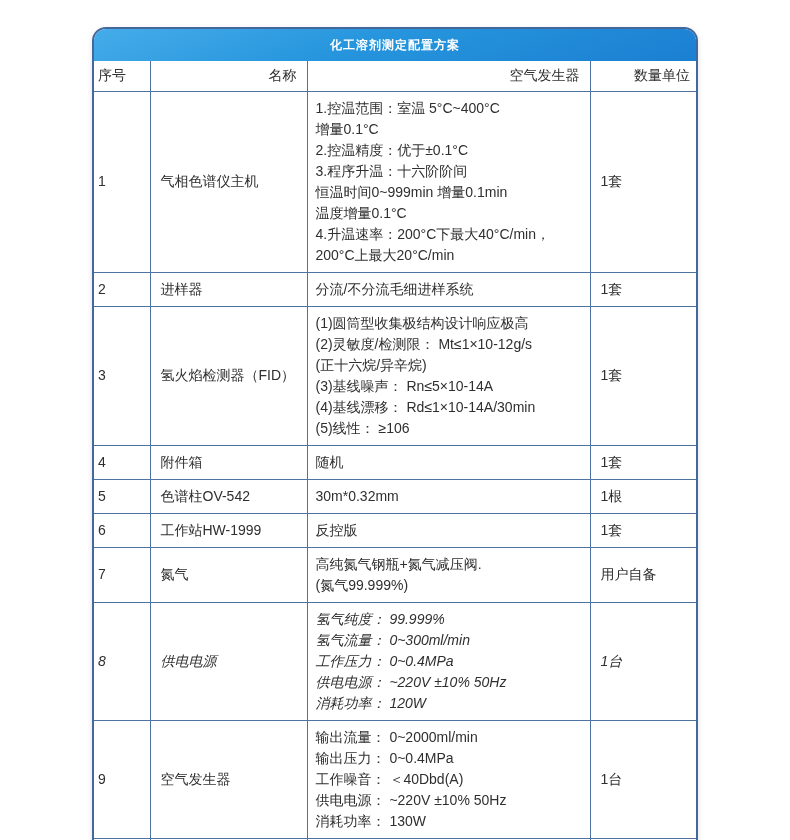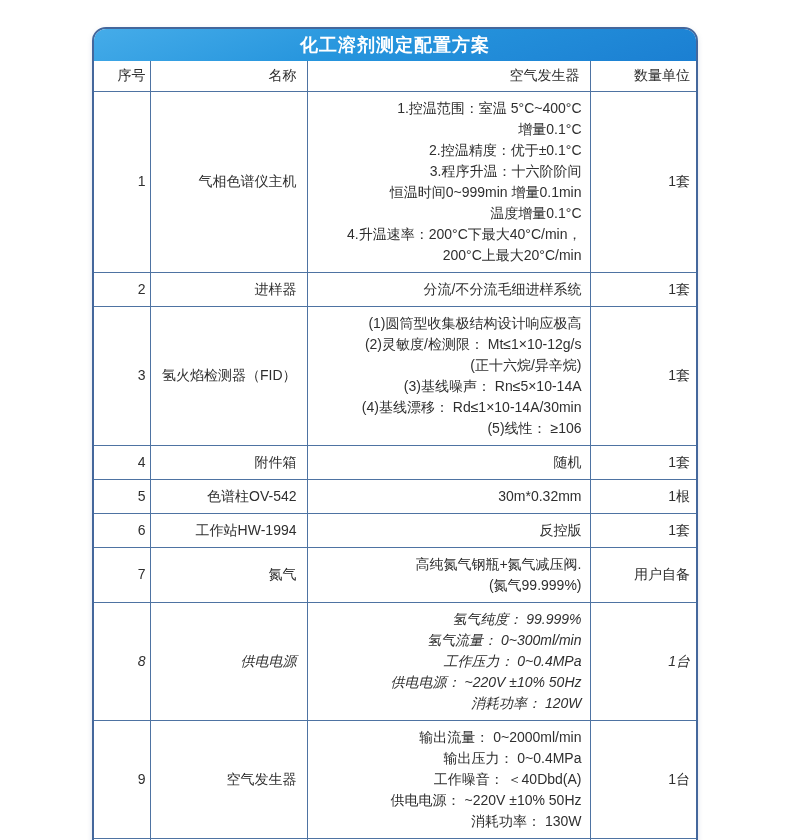--- a/index.html
+++ b/index.html
@@ -15,21 +15,21 @@
     border: 2px solid #44679c;
     border-radius: 14px;
     overflow: hidden;
     background: #ffffff;
     box-shadow: 0 2px 5px rgba(120,140,170,0.25);
   }
   .title-bar {
     height: 32px;
     background: linear-gradient(160deg, #45ace9 0%, #2695dd 45%, #1b7fd2 100%);
     color: #ffffff;
-    font-size: 18px;
+    font-size: 12px;
     font-weight: bold;
     display: flex;
     align-items: center;
     justify-content: center;
     letter-spacing: 1px;
   }
   table.config-table {
     width: 100%;
     border-collapse: collapse;
     table-layout: fixed;
@@ -42,26 +42,26 @@
     font-weight: normal;
     text-align: left;
   }
   
   .config-table tr > *:first-child { border-left: none; }
   .config-table tr > *:last-child { border-right: none; }
   .config-table thead tr > * { border-top: none; }
   .config-table tbody tr:last-child > * { border-bottom: none; }
 
   .config-table th { height: 30px; padding: 4px 10px; text-align: right; }
-  .config-table td { padding: 5px 10px; text-align: right; }
+  .config-table td { padding: 5px 10px; }
   col.c-no   { width: 56px; }
   col.c-name { width: 157px; }
   col.c-spec { width: 283px; }
   col.c-qty  { width: 110px; }
-  td.cell-no, th.th-no { text-align: right; padding-left: 4px; padding-right: 4px; }
+  td.cell-no, th.th-no { text-align: left; padding-left: 4px; padding-right: 4px; }
   td.cell-spec { white-space: pre-line; padding: 6px 8px; }
   tr.h-1 td { height: 32px; }
   tr.h-xl td { height: 170px; }
   tr.h-lg td { height: 137px; margin-top: 48px; }
   tr.h-md5 td { height: 114px; font-style: italic; }
   tr.h-md5b td { height: 106px; }
   tr.h-2 td { height: 48px; }
 </style>
 </head>
 <body>
@@ -122,21 +122,21 @@
         <td class="cell-qty">1套</td>
       </tr>
       <tr class="h-1">
         <td class="cell-no">5</td>
         <td class="cell-name">色谱柱OV-542</td>
         <td class="cell-spec">30m*0.32mm</td>
         <td class="cell-qty">1根</td>
       </tr>
       <tr class="h-1">
         <td class="cell-no">6</td>
-        <td class="cell-name">工作站HW-1994</td>
+        <td class="cell-name">工作站HW-1999</td>
         <td class="cell-spec">反控版</td>
         <td class="cell-qty">1套</td>
       </tr>
       <tr class="h-2">
         <td class="cell-no">7</td>
         <td class="cell-name">氮气</td>
         <td class="cell-spec">高纯氮气钢瓶+氮气减压阀.
 (氮气99.999%)</td>
         <td class="cell-qty">用户自备</td>
       </tr>

